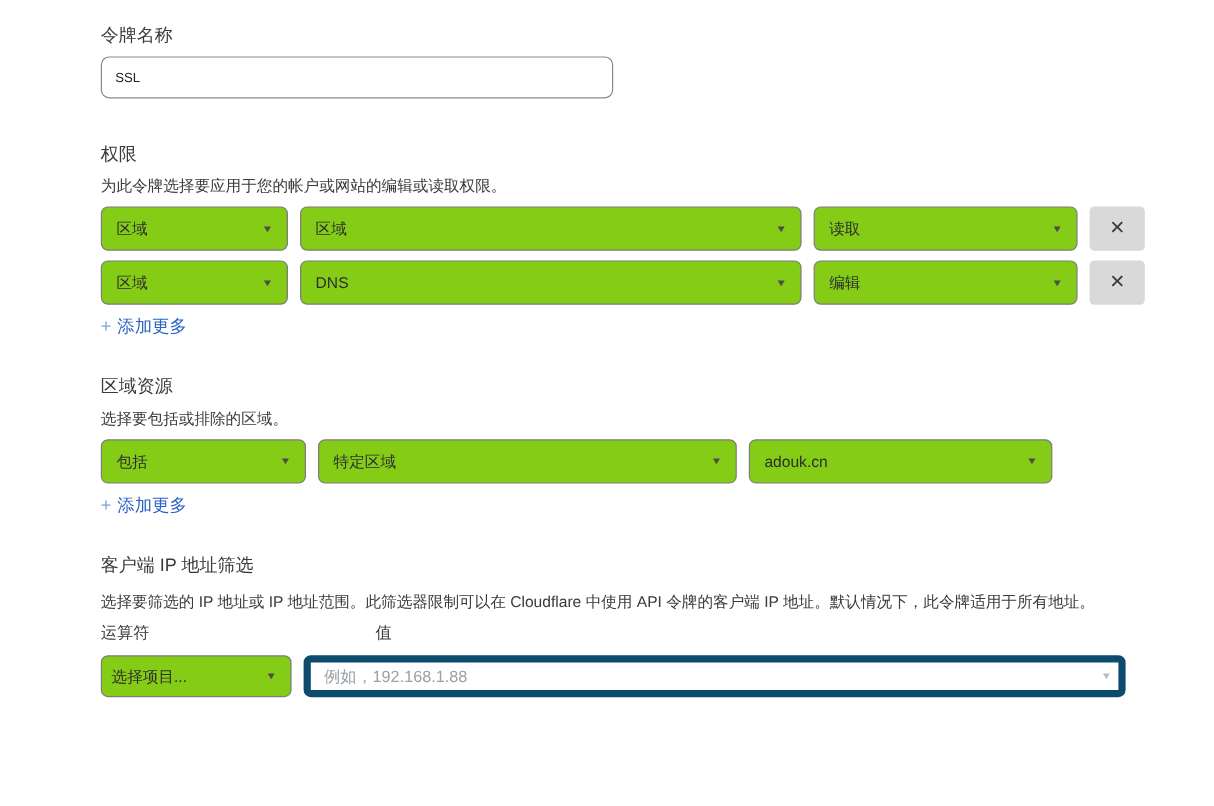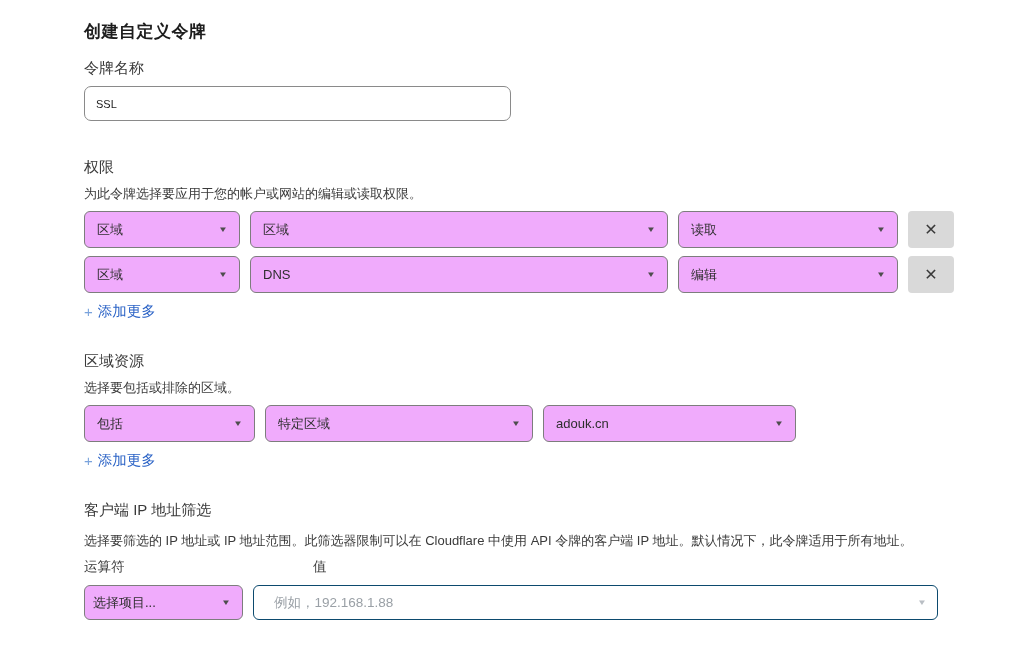--- a/index.html
+++ b/index.html
@@ -26,38 +26,38 @@
     border: 1px solid #8a8a8a; border-radius: 7px;
     padding: 0 11px; font-size: 11px; color: #222;
     font-family: "Liberation Sans", sans-serif;
     outline: none; background: #fff;
   }
 
   
   .dd {
     position: relative; height: 37px;
     border: 1px solid #7d7d7d; border-radius: 6px;
-    background: #f0abfc; display: flex; align-items: center;
+    background: #84cc16; display: flex; align-items: center;
     padding: 0 26px 0 12px; font-size: 13px; color: #2e2e2e;
     cursor: pointer; flex: none;
   }
   .dd-arrow {
     position: absolute; right: 12px; top: 50%;
     transform: translateY(-50%) scaleX(1.25);
     font-size: 8px; color: #4d4d4d; pointer-events: none; line-height: 1;
   }
   .row { display: flex; gap: 10px; align-items: center; }
   .row + .row { margin-top: 8px; }
 
   
   .w-scope    { width: 156px; }
   .w-resource { width: 418px; }
   .w-access   { width: 220px; text-align: center; }
   .w-include  { width: 171px; }
-  .w-type     { width: 268px; }
+  .w-type     { width: 349px; }
   .w-zone     { width: 253px; }
   .w-operator { width: 159px; padding-left: 8px; }
 
   .remove-btn {
     width: 46px; height: 37px; flex: none;
     background: #d9d9d9; border: none; border-radius: 4px;
     font-size: 16px; color: #3a3a3a; line-height: 1;
     cursor: pointer; display: flex; align-items: center; justify-content: center;
     font-family: "Liberation Sans", sans-serif;
   }
@@ -75,34 +75,33 @@
 
   .ip-desc { font-size: 13px; color: #3a3a3a; line-height: 25px; margin-bottom: 5px; max-width: 906px; }
 
   .bottom-labels { display: flex; margin-bottom: 9px; gap: 48px; }
   .bottom-labels .lab { font-size: 13.5px; color: #3a3a3a; }
   .bottom-labels .lab:first-child { width: 181px; }
 
   .value-wrap { position: relative; width: 685px; height: 35px; }
   .value-input {
     width: 100%; height: 35px;
-    border: 1px solid #0c4a6e; border-radius: 6px;
-    padding: 0 28px 0 20px; font-size: 13.5px; color: #222;
+    border: 6px solid #0c4a6e; border-radius: 6px;
+    padding: 0 28px 0 11px; font-size: 13.5px; color: #222;
     font-family: "Liberation Sans", sans-serif; outline: none; background: #fff;
   }
   .value-input::placeholder { color: #9aa0a6; opacity: 1; }
   .value-wrap .dd-arrow { color: #b9bec4; }
   .h37 { height: 35px; }
 </style>
 </head>
 <body>
 
 <div class="page">
 
-  <h1 class="page-title">创建自定义令牌</h1>
 
   <div class="section">
     <div class="section-label">令牌名称</div>
     <input class="text-input" type="text" value="SSL" style="">
   </div>
 
   <div class="gap-lg"></div>
 
   <div class="section">
     <div class="section-label">权限</div>

